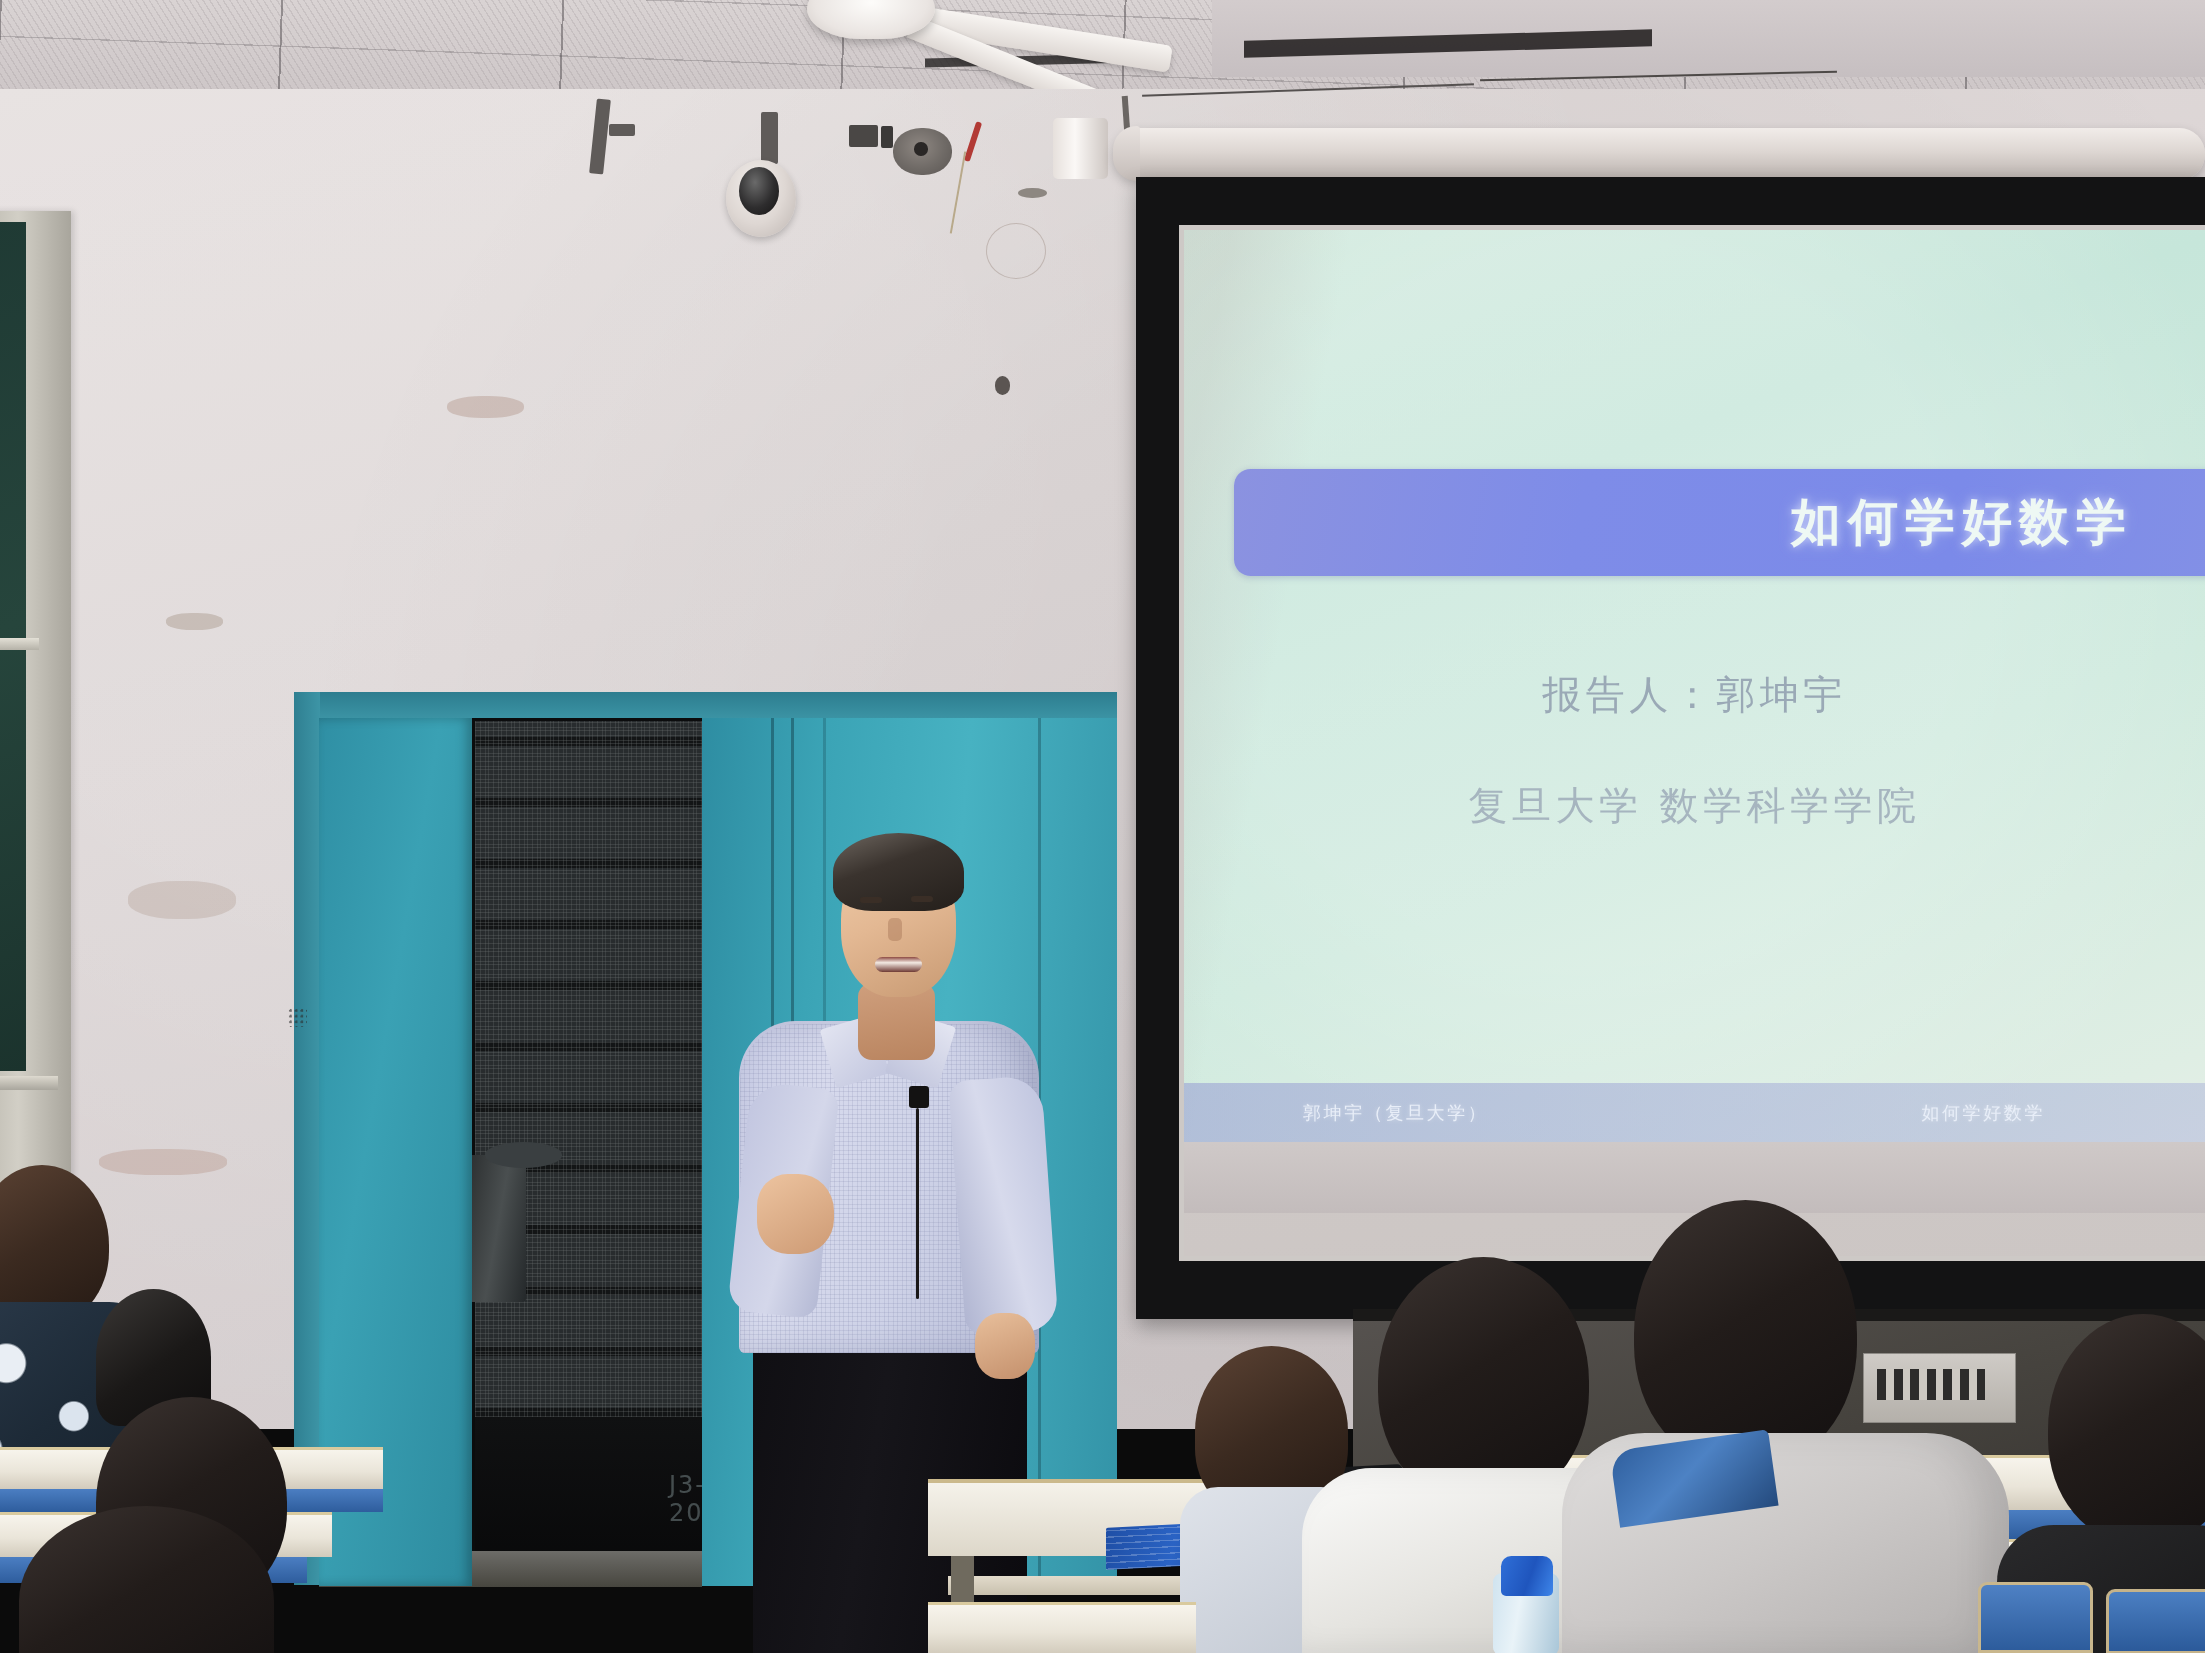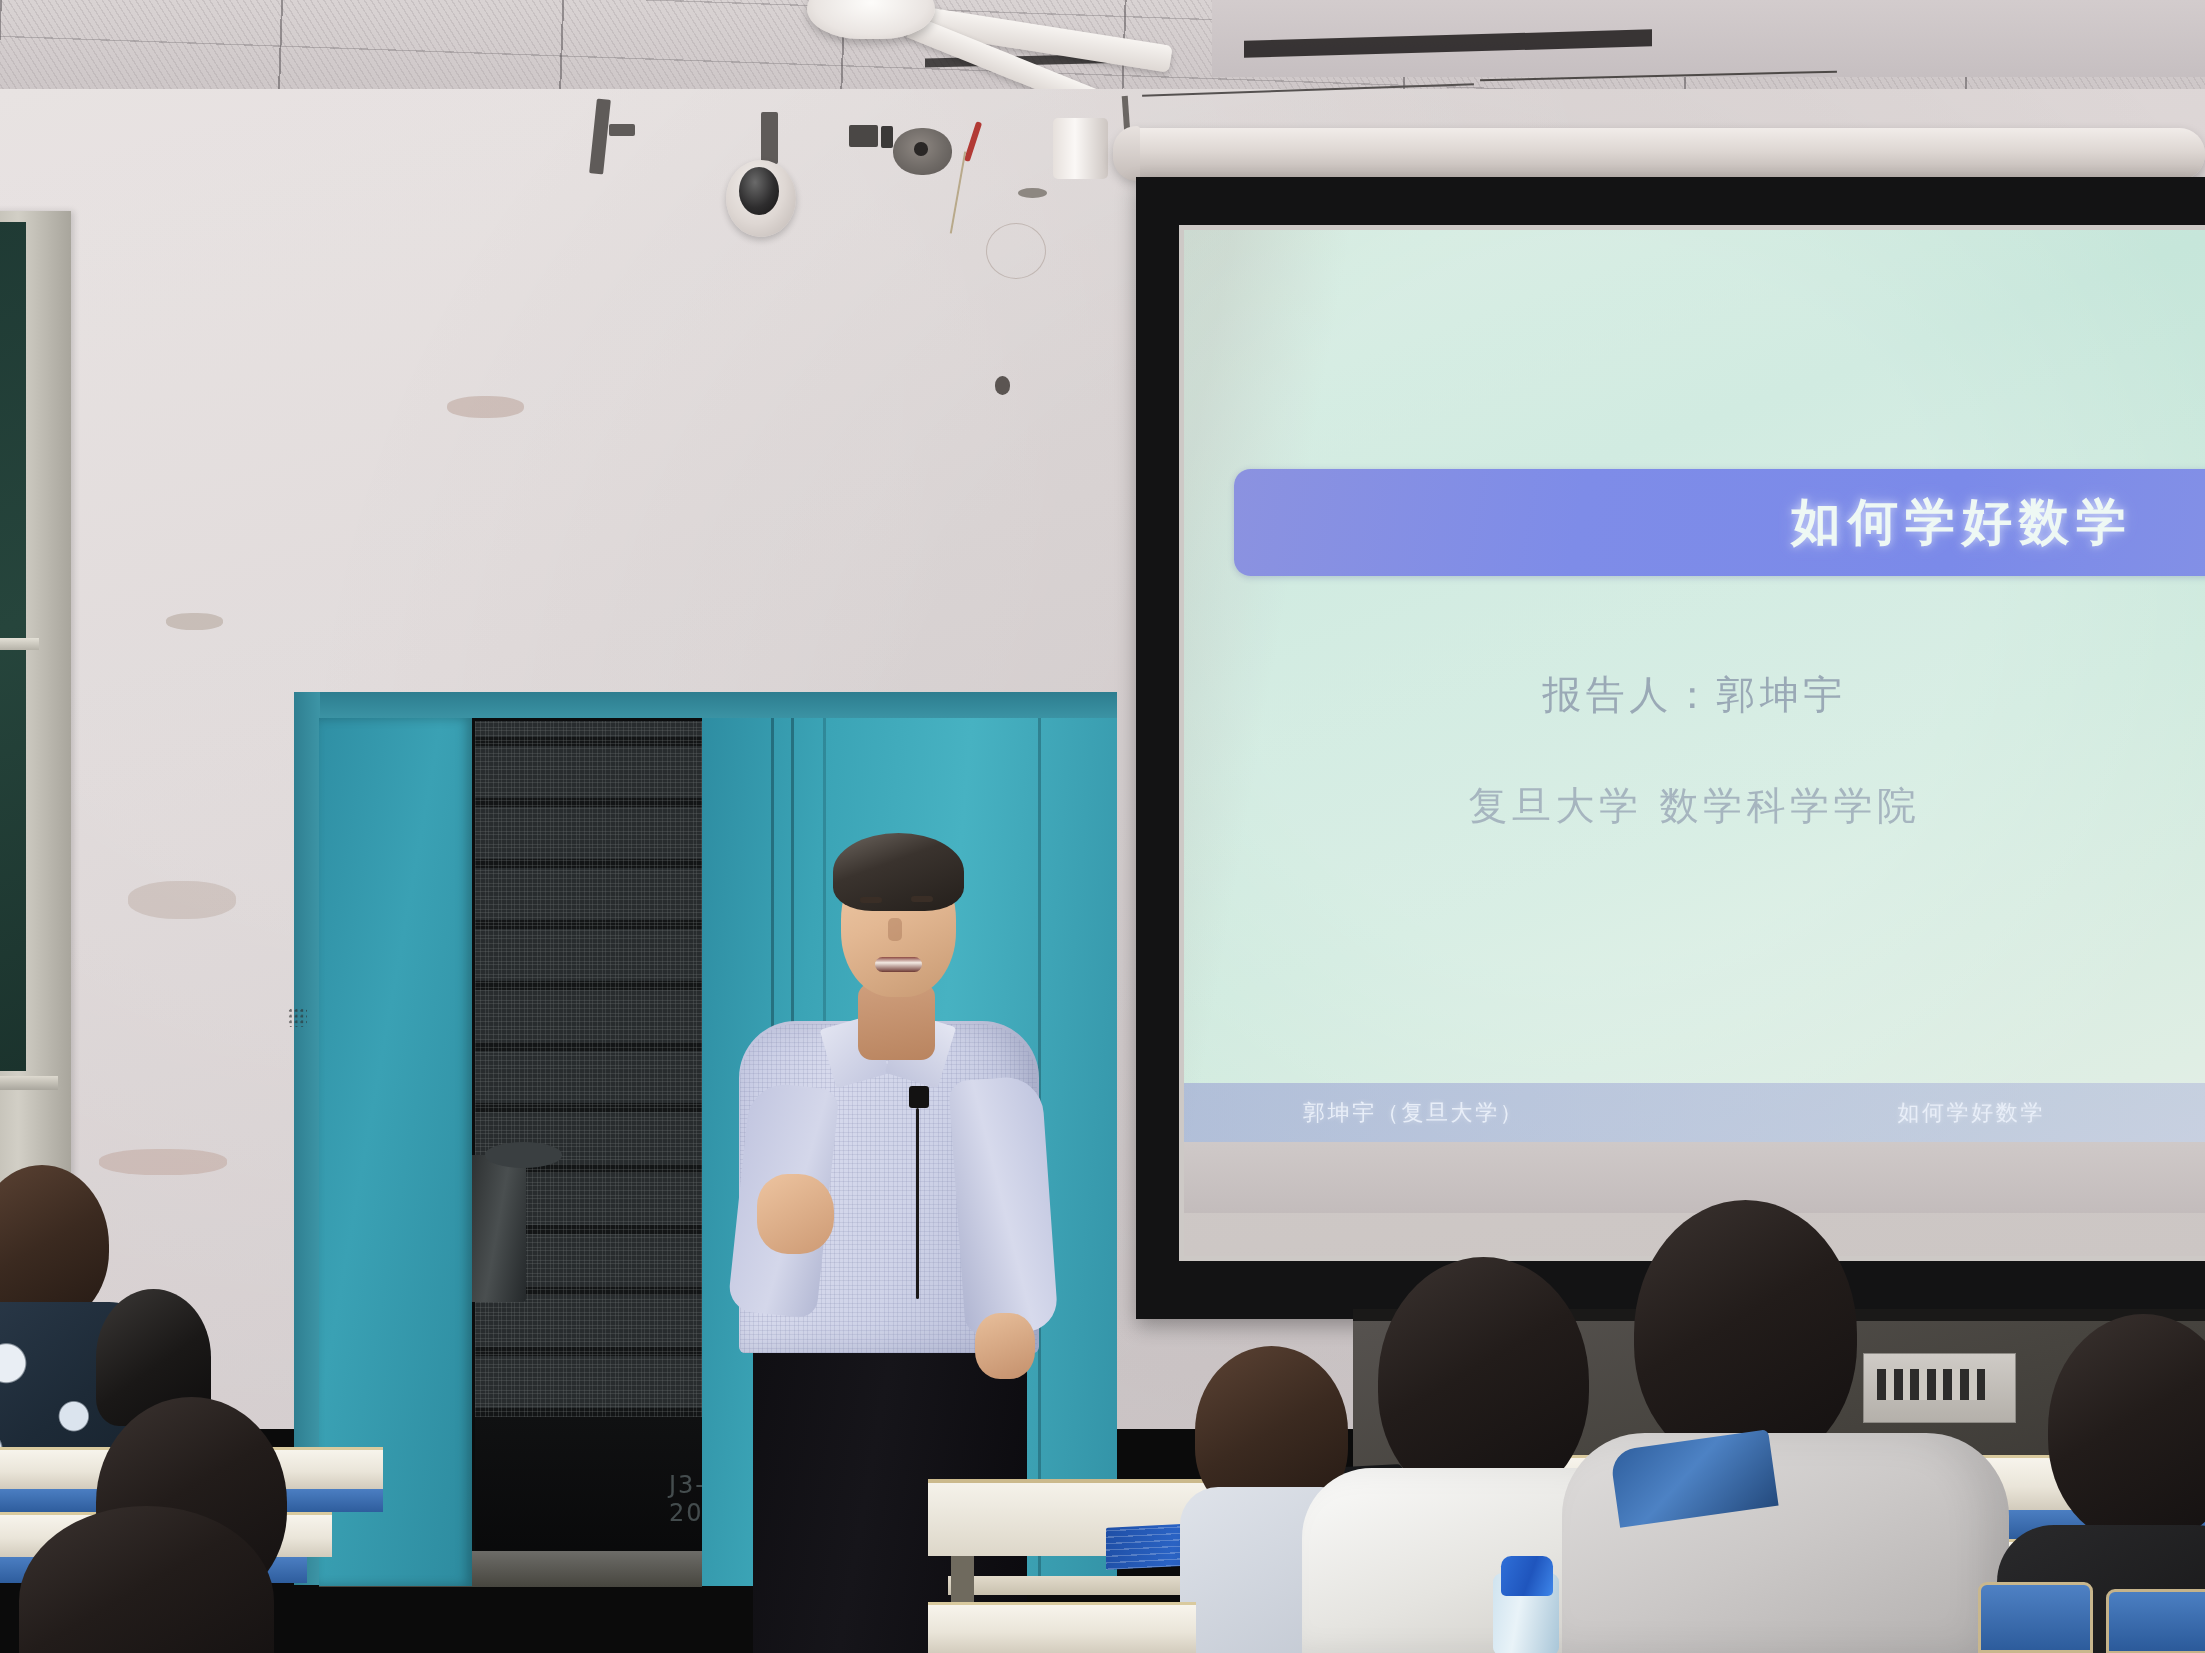--- a/index.html
+++ b/index.html
@@ -198,21 +198,21 @@
   .sl-presenter { top:438px;  font-size:39px; color:#9aa9b6; }
   .sl-affil     { top:549px;  font-size:39px; color:#a6b5bf; }
   .sl-date      { top:652px; font-size:36px; color:#aebcc3; }
 
   .slide-footer {
     position:absolute; left:0; bottom:71px; width:100%; height:59px;
     background:linear-gradient(90deg, rgba(156,164,212,.62), rgba(166,174,216,.58) 50%, rgba(171,178,218,.5));
   }
   .foot-left, .foot-right {
     position:absolute; top:50%; transform:translateY(-50%);
-    color:#e8eef8; font-size:22px; letter-spacing:2.6px;
+    color:#e8eef8; font-size:18px; letter-spacing:2.6px;
     text-shadow:0 0 5.1px rgba(255,255,255,.4);
   }
   .foot-left  { left:119px; }
   .foot-right { right:160px; }
   .slide-bottom-bleed {
     position:absolute; left:0; bottom:0; width:100%; height:71px;
     background:linear-gradient(180deg,#cfc9c8,#c3bcbc);
   }
 
   

